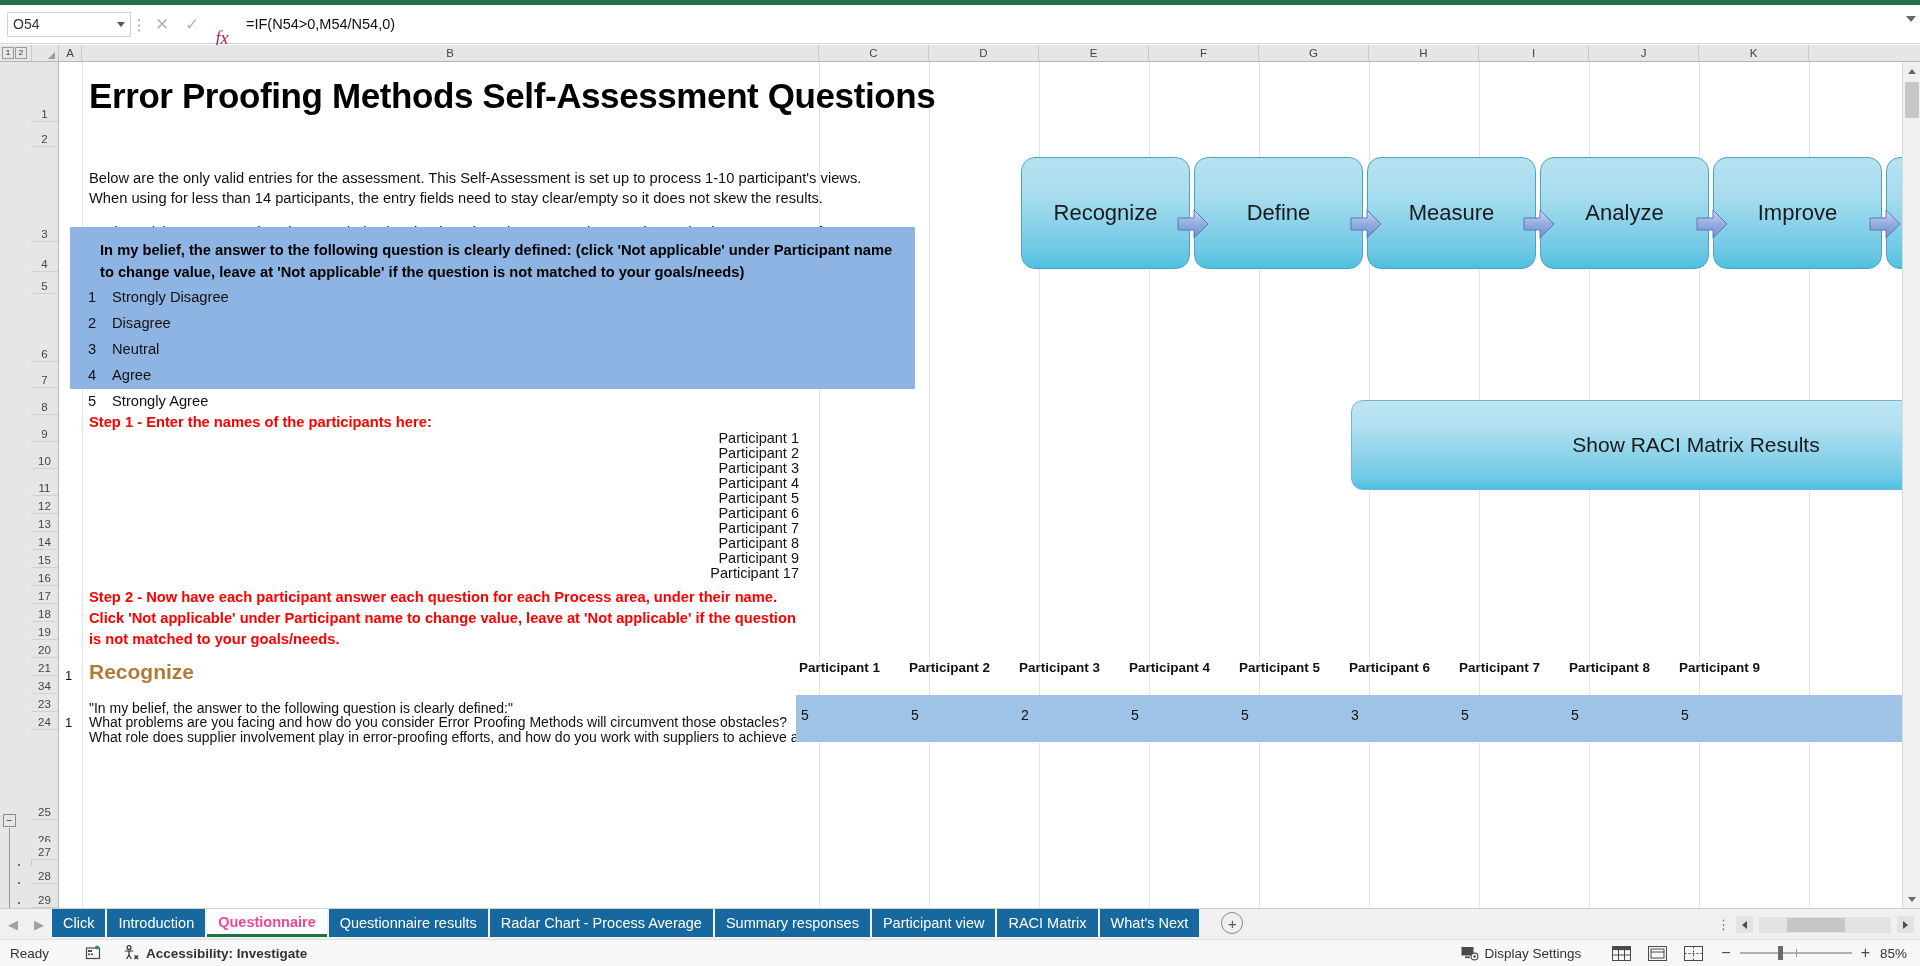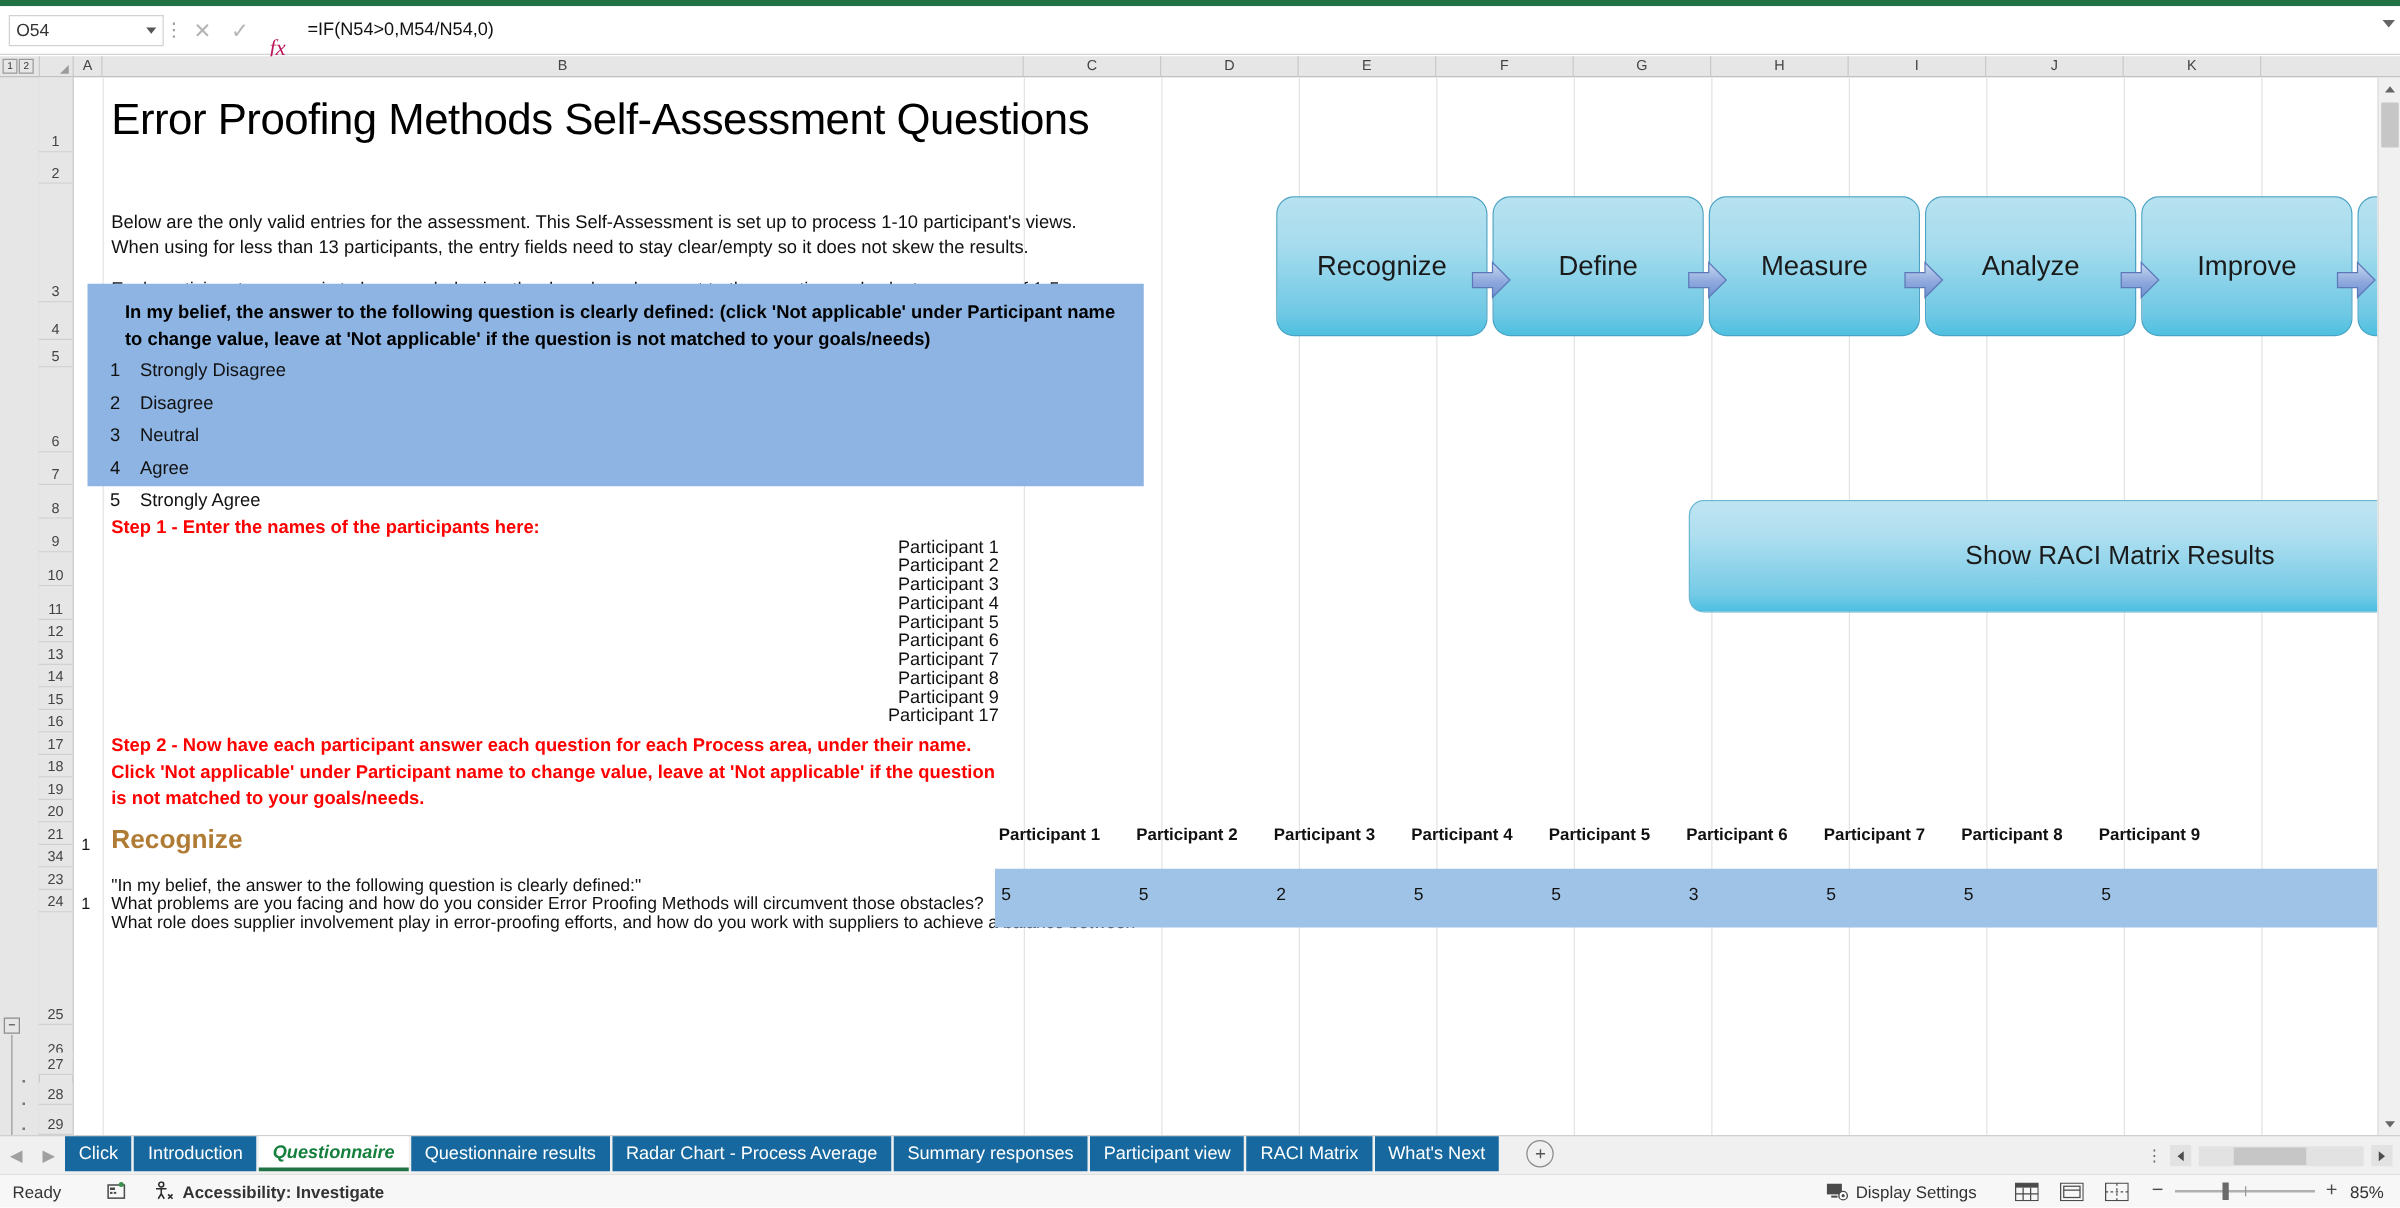--- a/index.html
+++ b/index.html
@@ -113,21 +113,21 @@
   
   .grid {
     position: absolute; left: 59px; top: 62px;
     width: 1843px; height: 846px; background: #fff; overflow: hidden;
   }
   .colline { position: absolute; top: 0; width: 1px; height: 846px; background: #e4e4e4; }
 
   
   .sheet-title {
     position: absolute; left: 30px; top: 14px;
-    font-size: 35px; font-weight: normal; color: #000;
+    font-size: 35px; font-weight: bold; color: #000;
     font-family: "Liberation Sans Narrow", "Liberation Sans", sans-serif;
     letter-spacing: -0.4px; white-space: nowrap;
   }
   
   .para {
     position: absolute; left: 30px; font-size: 14.7px; color: #111;
     line-height: 20px; white-space: nowrap;
   }
   
   .legend-panel {
@@ -217,23 +217,22 @@
     display: flex; align-items: flex-start;
   }
   .tab-navs { display: flex; align-items: center; height: 31px; padding: 0 8px; gap: 16px; }
   .nav-arrow { color: #a0a0a0; font-size: 13px; }
   .tabs { display: flex; align-items: flex-start; height: 31px; gap: 2px; }
   .tab {
     height: 28px; padding: 0 11px; display: flex; align-items: center;
     background: #16689E; color: #ffffff; font-size: 14.5px; white-space: nowrap;
   }
   .tab.active {
-    background: #ffffff; color: #15803d; font-weight: bold;
+    background: #ffffff; color: #ec4899; font-weight: bold;
     border-bottom: 3px solid #217346;
-    font-style: italic;
   }
   .tab-add {
     width: 22px; height: 22px; border: 1.5px solid #8a8a8a; border-radius: 50%;
     display: flex; align-items: center; justify-content: center;
     color: #555; font-size: 15px; margin: 3px 0 0 22px;
   }
   .tab-right {
     position: absolute; right: 0; top: 0; height: 31px; display: flex;
     align-items: center; gap: 6px; padding-right: 6px;
   }
@@ -358,21 +357,21 @@
     <div class="colline" style="left:1200px"></div>
     <div class="colline" style="left:1310px"></div>
     <div class="colline" style="left:1420px"></div>
     <div class="colline" style="left:1530px"></div>
     <div class="colline" style="left:1640px"></div>
     <div class="colline" style="left:1750px"></div>
 
     <div class="sheet-title">Error Proofing Methods Self-Assessment Questions</div>
 
     <div class="para" style="top:106px">Below are the only valid entries for the assessment. This Self-Assessment is set up to process 1-10 participant's views.</div>
-    <div class="para" style="top:126px">When using for less than 13 participants, the entry fields need to stay clear/empty so it does not skew the results.</div>
+    <div class="para" style="top:126px">When using for less than 14 participants, the entry fields need to stay clear/empty so it does not skew the results.</div>
     <div class="para" style="top:160px">Each participants answer is to be recorded using the drop down box next to the question and select an answer of 1-5,</div>
     <div class="para" style="top:180px">or leave at Non applicable for each question for each process area.</div>
 
     <div class="legend-panel">
       <div class="legend-q">In my belief, the answer to the following question is clearly defined: (click 'Not applicable' under Participant name to change value, leave at 'Not applicable' if the question is not matched to your goals/needs)</div>
 
       <div class="legend-num" style="left:18px; top:62px">1</div>
       <div class="legend-item" style="left:42px; top:62px">Strongly Disagree</div>
 
       <div class="legend-num" style="left:18px; top:88px">2</div>

